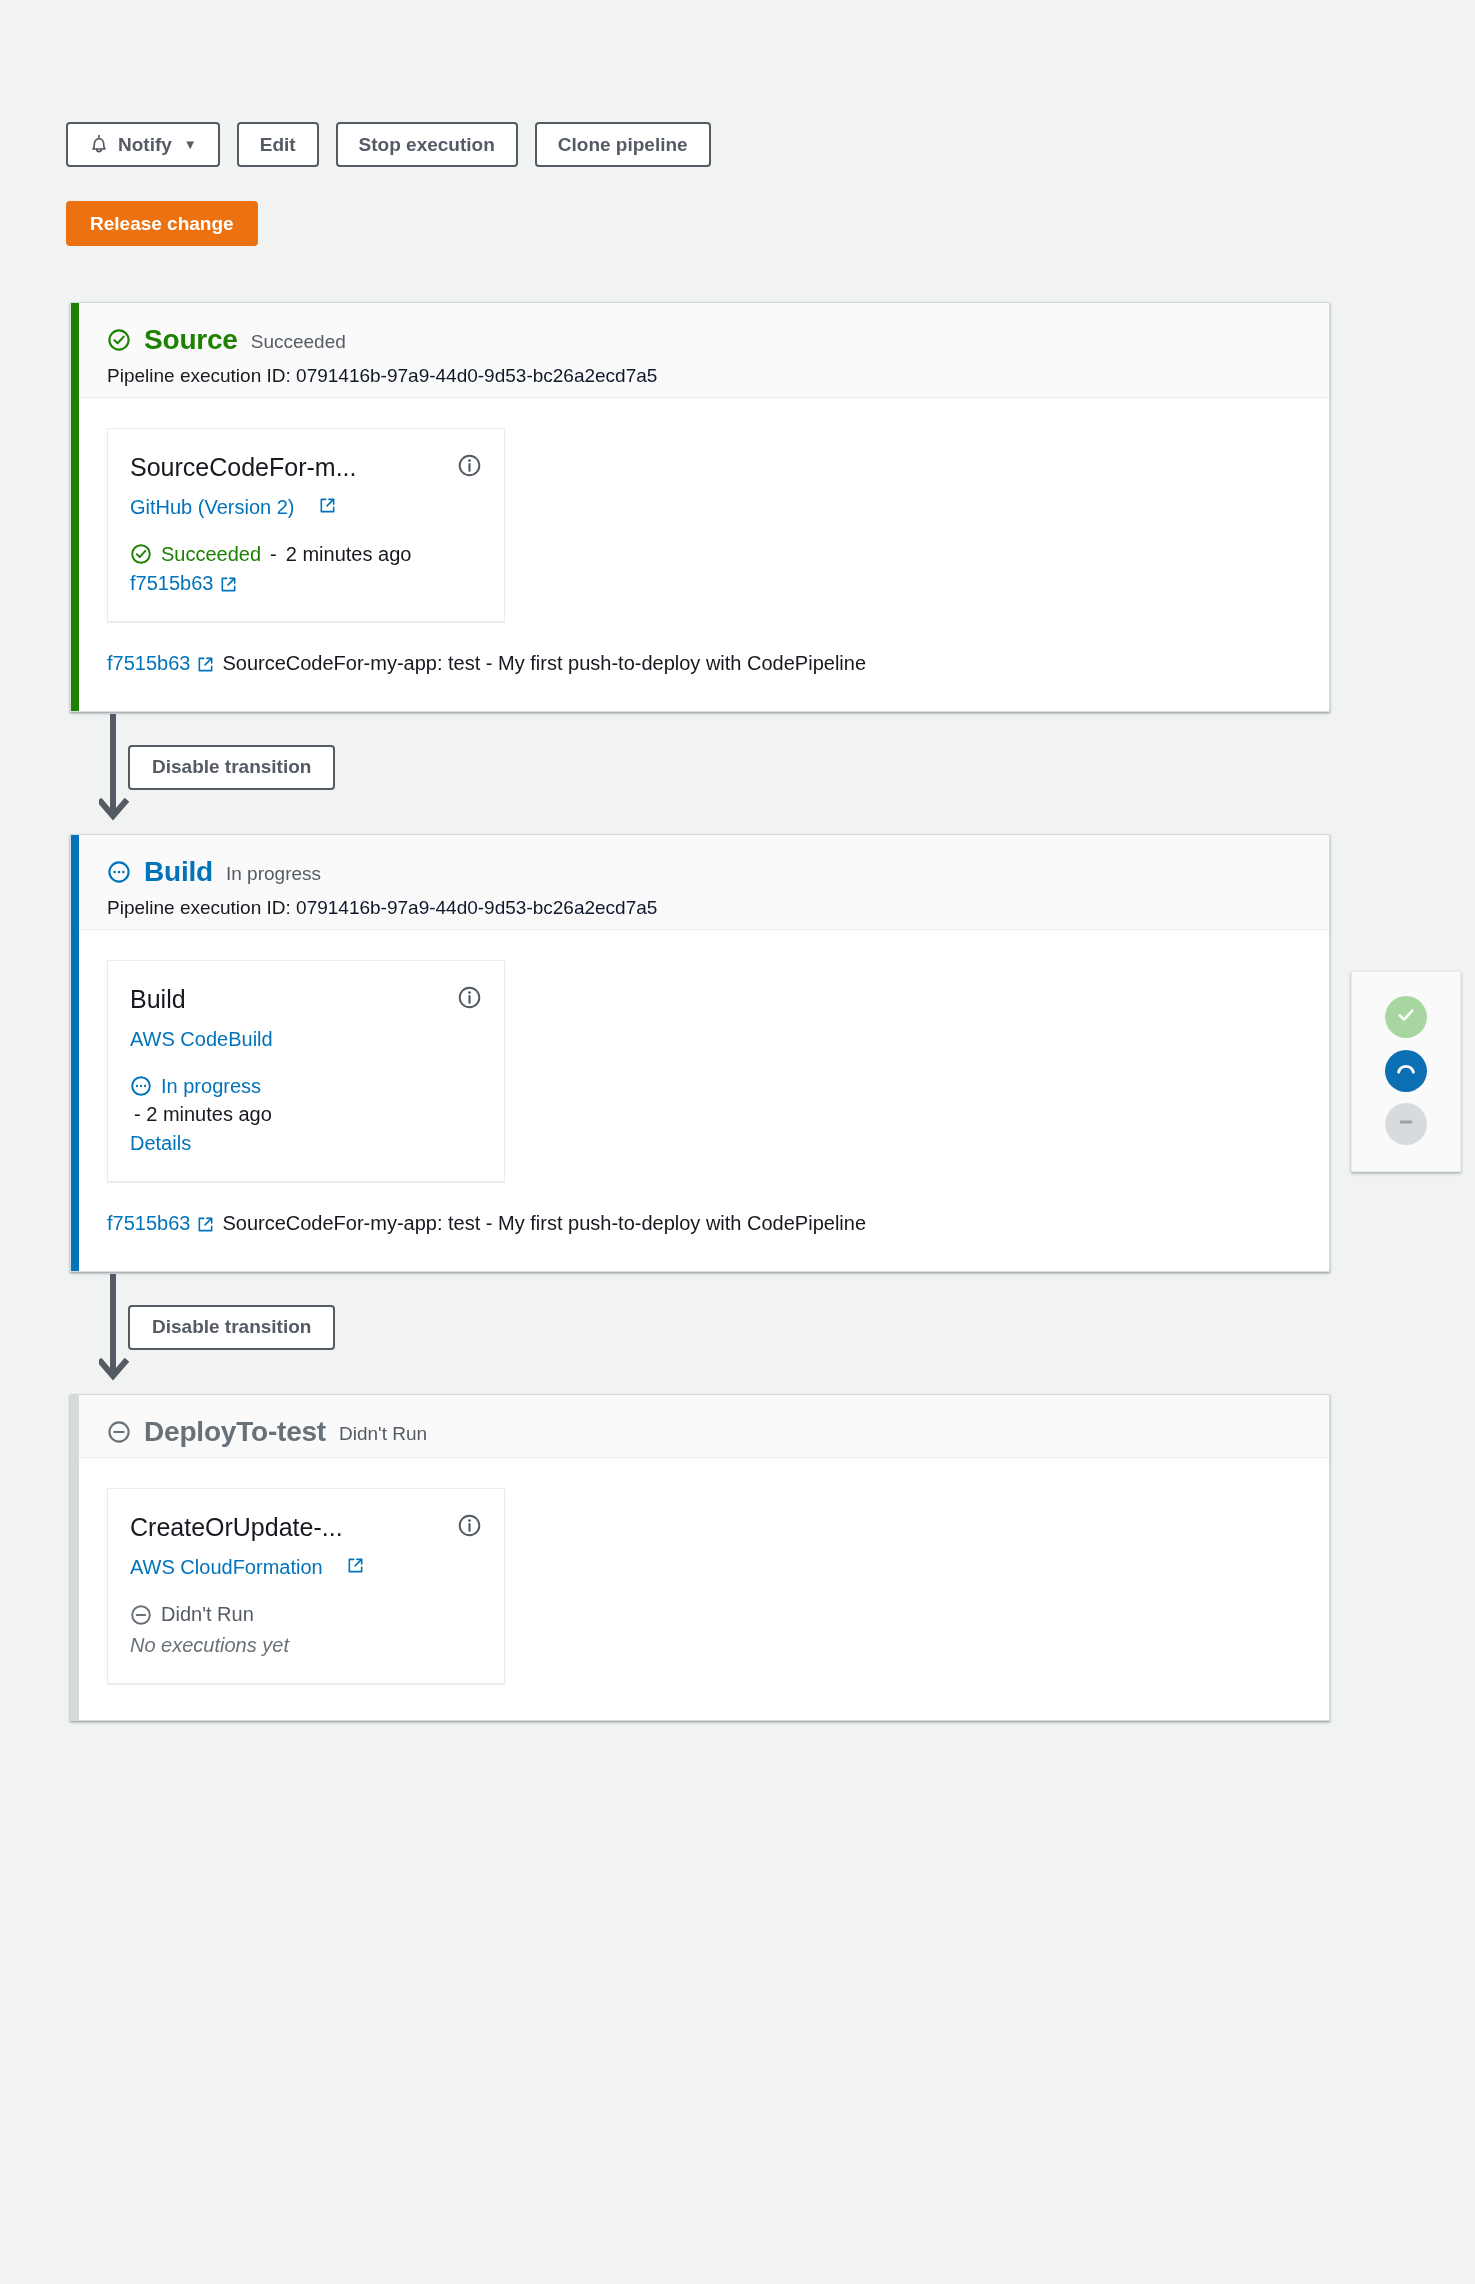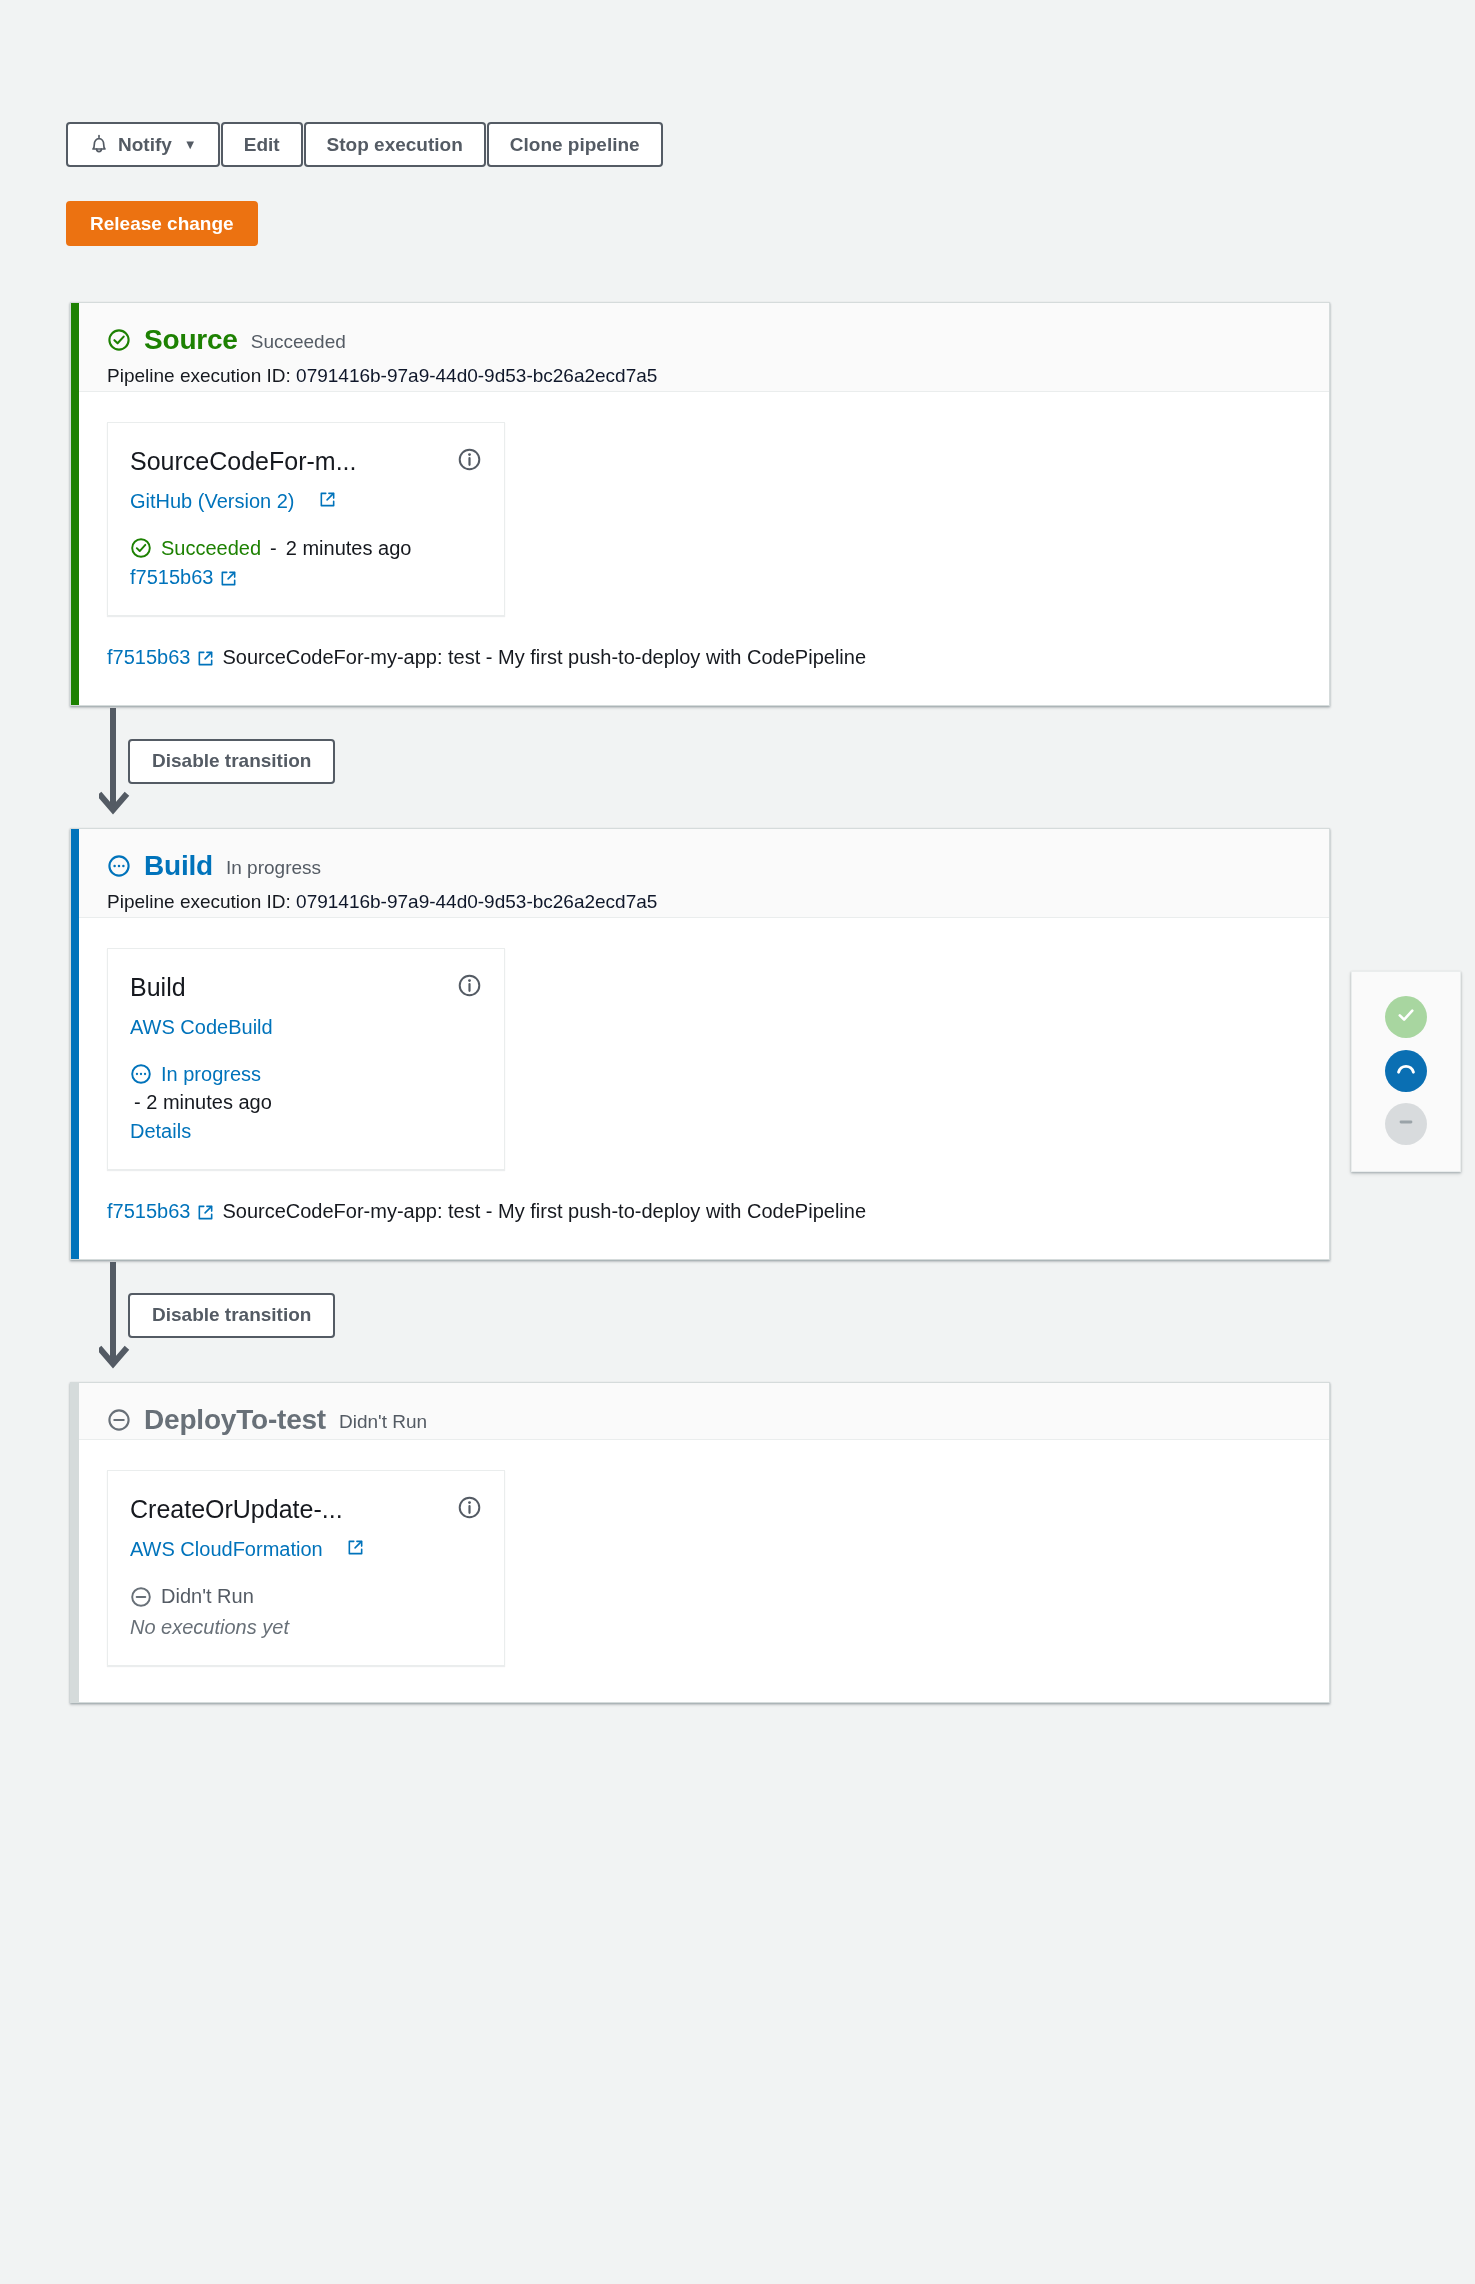--- a/index.html
+++ b/index.html
@@ -32,21 +32,21 @@
     line-height: 52px;
     white-space: nowrap;
   }
 
   .toolbar-row {
     position: absolute;
     left: 66px;
     top: 122px;
     display: flex;
     align-items: flex-end;
-    gap: 1px;
+    gap: 17px;
   }
 
   .btn {
     background: #ffffff;
     border: 2px solid #545b64;
     border-radius: 4px;
     color: #545b64;
     font-family: "Liberation Sans", sans-serif;
     font-size: 19px;
     font-weight: 700;
@@ -111,21 +111,21 @@
   }
   .stage-bar.ok       { background: #1d8102; }
   .stage-bar.progress { background: #0073bb; }
   .stage-bar.idle     { background: #d5dbdb; }
 
   .stage-body { flex: 1 1 auto; min-width: 0; }
 
   .stage-head {
     background: #fafafa;
     border-bottom: 1px solid #eaeded;
-    padding: 22px 0 4px 28px;
+    padding: 22px 0 10px 28px;
   }
 
   .stage-title-row {
     display: flex;
     align-items: center;
     gap: 13px;
   }
 
   .stage-name {
     font-size: 28px;

